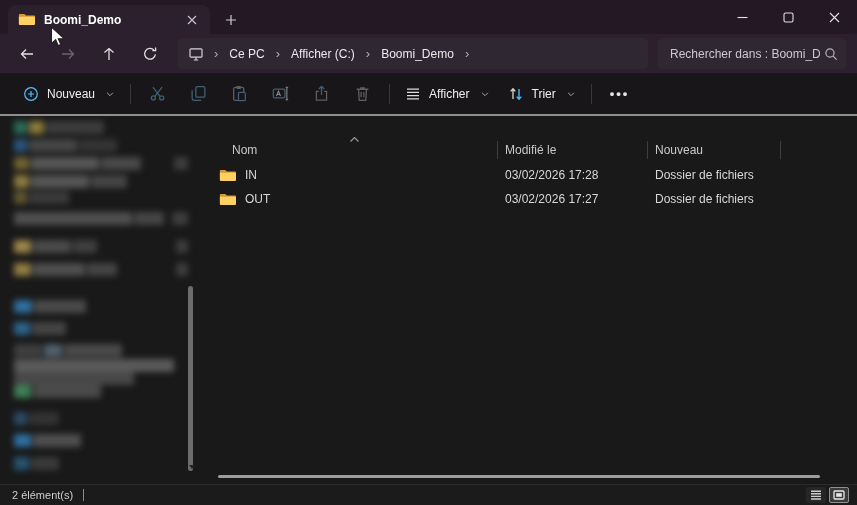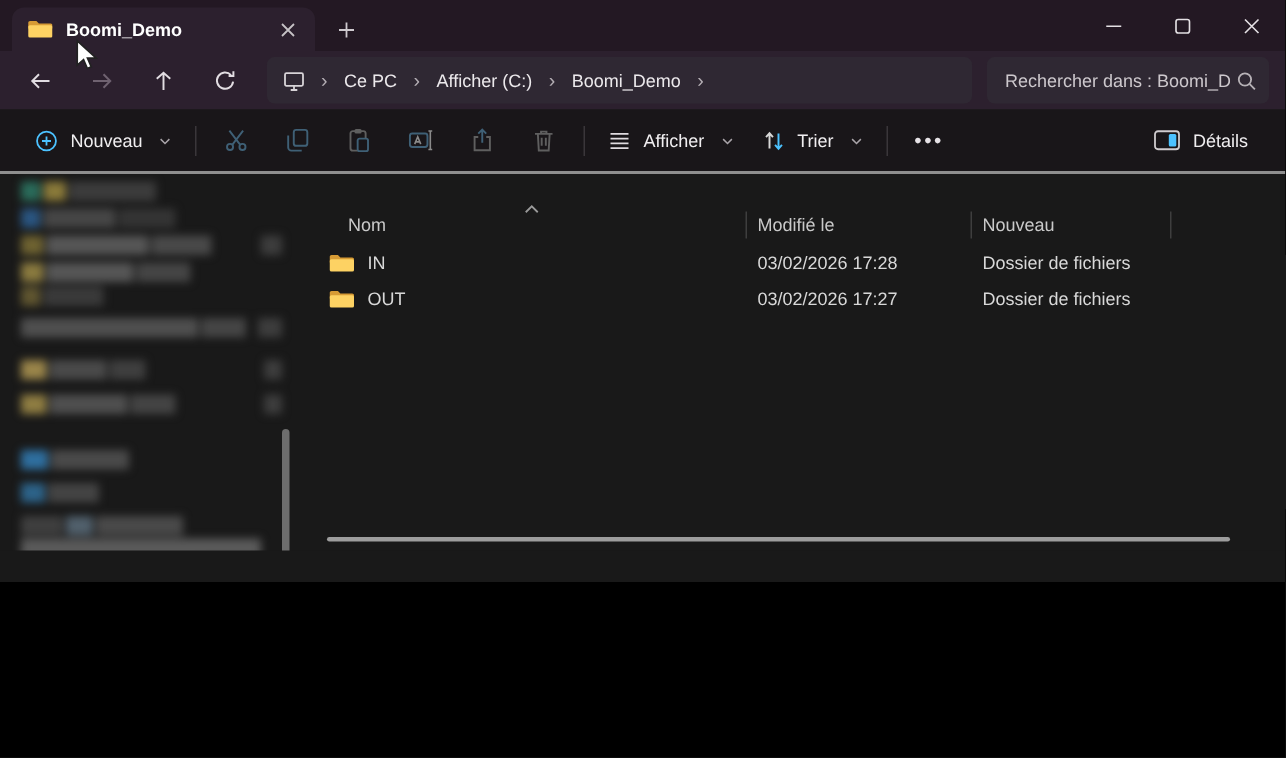--- a/index.html
+++ b/index.html
@@ -1,17 +1,17 @@
 <!DOCTYPE html>
 <html style="--c-titlebar: #231823; --c-mica: #2c202e; --c-input: #2f2833; --c-toolbar: #191619; --c-content: #191919; --c-divider: #8f8f8f; --c-accent: #4cc2ff; --c-folder_front: #fdd263; --c-folder_back: #d79b35; --c-disabled_blue: #3f6076; --c-disabled_gray: #5f5f5f;"><head>
 <meta charset="utf-8">
 <style>
   html,body{margin:0;padding:0;background:#000;}
   #window{
-    position:relative;width:857px;height:388px;overflow:hidden;
+    position:relative;width:857px;height:505px;overflow:hidden;
     background:var(--c-content,#191919);
     font-family:"Liberation Sans",sans-serif;
     color:#e6e6e6;font-size:12px;
     -webkit-font-smoothing:antialiased;
   }
   svg{display:block}
 
   
   .titlebar{position:absolute;top:0;left:0;right:0;height:34px;background:var(--c-titlebar,#231823);}
   .tab{position:absolute;left:8px;top:5px;width:202px;height:29px;background:var(--c-mica,#2c202e);
@@ -250,27 +250,20 @@
           <path d="M2.5 4.5L6 8l3.5-3.5"></path>
         </svg>
     </div>
 
     <div class="tb-sep"></div>
 
     <div class="tb-more">•••</div>
 
     <div class="tb-spacer"></div>
 
-    <div class="tb-btn">
-      <svg width="18" height="15" viewBox="0 0 18 15" fill="none">
-          <rect x="1" y="1.5" width="16" height="12" rx="2" stroke="#d0cccf" stroke-width="1.2"></rect>
-          <rect x="10.2" y="3.3" width="5" height="8.4" rx="1" fill="#4cc2ff"></rect>
-        </svg>
-      <span class="tb-label">Détails</span>
-    </div>
   </div>
 
   <div class="divider-strong"></div>
 
   <div class="content">
 
     <div class="sidebar">
       <div class="sidebar-blur">
           <div class="sb-row" style="top: 5px;">
             <span style="background: rgb(42, 107, 90); width: 13px;"></span>
@@ -395,20 +388,37 @@
             </span>
             <span class="cell">03/02/2026 17:27</span>
             <span class="cell">Dossier de fichiers</span>
             <span class="cell"></span>
           </div>
         </div>
       <div class="hscrollbar"></div>
     </div>
   </div>
 
+  <div class="statusbar">
+    <span>2 élément(s)</span>
+    <span class="sb-sep"></span>
+    <span class="view-toggles">
+      <span class="vt-btn">
+        <svg width="12" height="10" viewBox="0 0 12 10" fill="none" stroke="#cdcdcd" stroke-width="1.4">
+            <path d="M1 1.2h10M1 3.8h10M1 6.4h10M1 9h10"></path>
+          </svg>
+      </span>
+      <span class="vt-btn active">
+        <svg width="12" height="10" viewBox="0 0 12 10" fill="none">
+            <rect x="1" y="1" width="10" height="8" rx="1" stroke="#e8e8e8" stroke-width="1.3"></rect>
+            <rect x="3.2" y="3.2" width="5.6" height="3.6" fill="#e8e8e8"></rect>
+          </svg>
+      </span>
+    </span>
+  </div>
 
   <div class="cursor">
     <svg width="17" height="23" viewBox="0 0 17 23">
         <path d="M1.5 1.2v16.2l4.2-3.7 2.5 5.9 2.6-1.1-2.5-5.8h5.8z" fill="#fff" stroke="#222" stroke-width="1.1"></path>
       </svg>
   </div>
 
 </div>
 
 </body></html>

